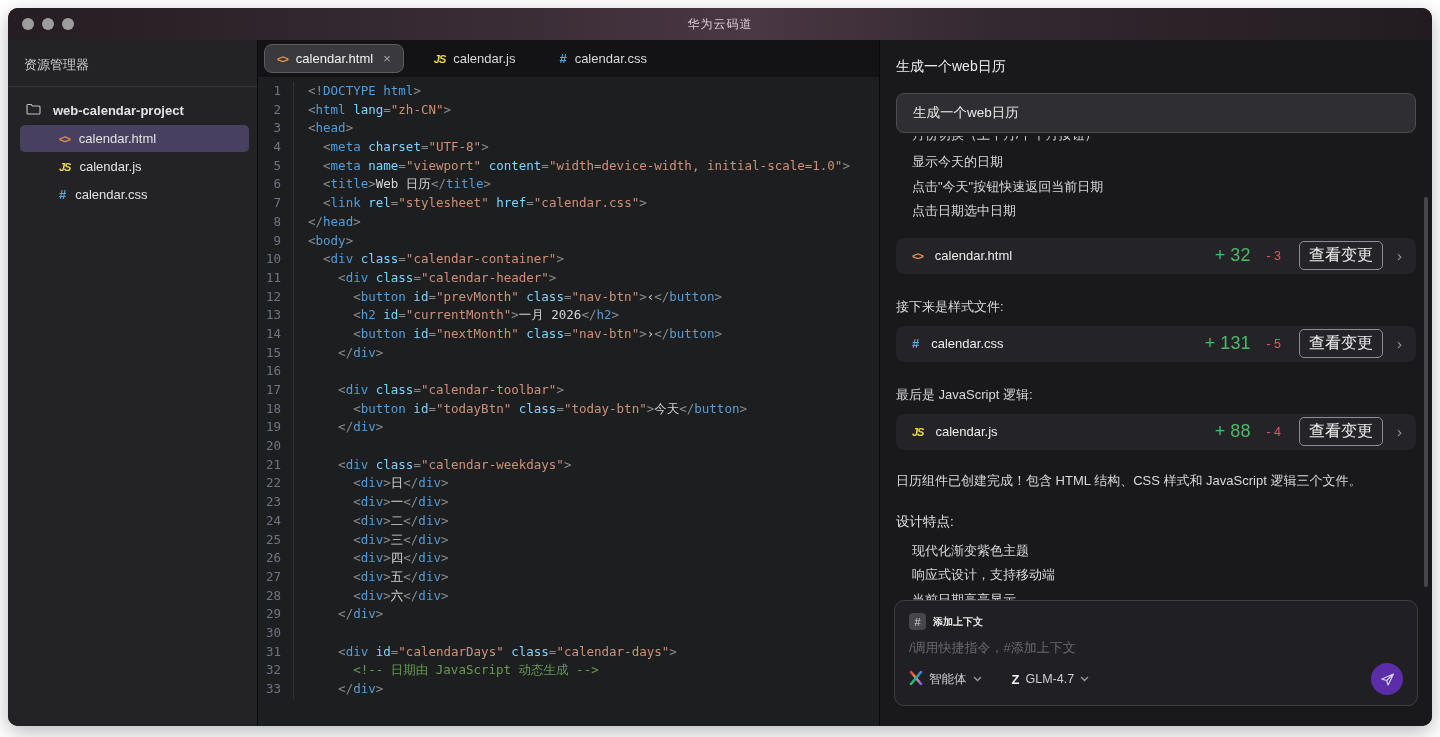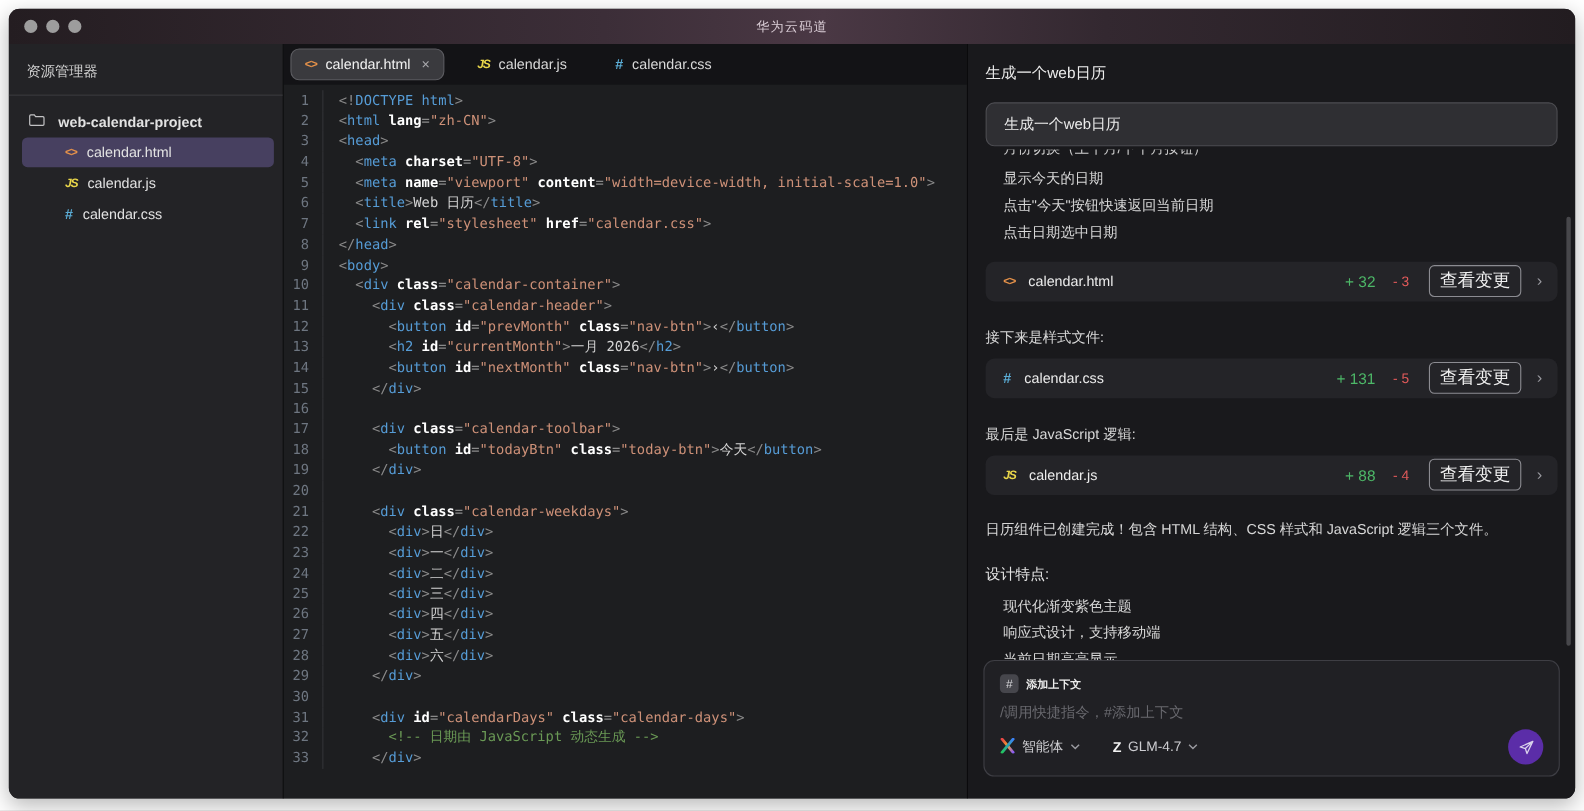--- a/index.html
+++ b/index.html
@@ -31,36 +31,36 @@
   
   .editor { width:622px; flex:none; display:flex; flex-direction:column; background:#1d1e20; border-right:1px solid #0a0a0c; }
   .tabbar { height:37px; background:#131316; display:flex; align-items:center; flex:none; }
   .tab { display:flex; align-items:center; gap:8px; font-size:13px; color:#d9d9d9; padding:0 22px; cursor:pointer; height:100%; }
   .tab.active { height:29px; margin-left:6px; padding:0 12px; background:#3a3a3e; border:1px solid #5c5c61; border-radius:8px; color:#f2f2f2; }
   .tab-close { color:#a9a9ad; font-size:13px; margin-left:2px; cursor:pointer; }
   .code { flex:1; overflow:hidden; padding-top:5px; font-family:"DejaVu Sans Mono","Liberation Mono",monospace; font-size:12.5px; }
   .code-line { display:flex; line-height:18.7px; height:18.7px; }
   .ln { width:36px; flex:none; text-align:right; color:#6e7681; padding-right:12px; border-right:1px solid #333337; }
   .code-content { white-space:pre; padding-left:14px; }
-  .tok-tag { color:#569cd6; } .tok-attr { color:#ffffff;font-weight:bold; } .tok-str { color:#ce9178; }
+  .tok-tag { color:#569cd6; } .tok-attr { color:#7dd3fc; } .tok-str { color:#ce9178; }
   .tok-txt { color:#d4d4d4; } .tok-pun { color:#8a8a8a; } .tok-cmt { color:#6a9955; }
 
   
   .chat { flex:1; background:#19191c; display:flex; flex-direction:column; position:relative; }
   .chat-scroll { padding:18px 16px 0; flex:1; overflow:hidden; }
   .q-title { color:#ececec; font-size:14px; }
   .bubble { margin-top:17px; background:#2f2f33; border:1px solid #4c4c51; border-radius:8px; padding:10px 16px;
             color:#ececec; font-size:13.5px; }
   .clipped { height:9px; overflow:hidden; margin:3px 0 5px; }
   .clipped span { display:block; margin-top:-11px; color:#cfcfcf; font-size:13px; line-height:20px; padding-left:16px; }
   .plain-list div { color:#d8d8d8; font-size:13px; line-height:24.5px; padding-left:16px; }
   .file-card { margin-top:14px; height:36px; background:#242428; border-radius:8px; display:flex; align-items:center;
                padding:0 10px 0 16px; gap:10px; cursor:pointer; }
   .file-card .name { color:#ececec; font-size:13px; flex:1; margin-left:2px; }
-  .added { color:#4db868; font-size:14px; } .removed { color:#e25a5a; font-size:12.5px; margin-left:6px; }
+  .added { color:#4db868; font-size:18px; } .removed { color:#e25a5a; font-size:12.5px; margin-left:6px; }
   .view-btn { margin-left:8px; border:1px solid #8c8c92; border-radius:5px; background:transparent; color:#f0f0f0;
               font-size:16px; padding:3px 9px; cursor:pointer; font-family:inherit; }
   .card-chev { color:#9a9aa0; font-size:15px; padding:0 4px; cursor:pointer; }
   .intro { margin-top:24px; color:#d8d8d8; font-size:13px; }
   .completion { margin-top:21px; color:#d8d8d8; font-size:13px; line-height:20px; }
   .design-title { margin-top:22px; color:#e4e4e4; font-size:13.5px; }
   .design-list { margin-top:8px; }
 
   
   .composer { margin:0 14px 20px; flex:none; height:106px; background:#202024; border:1px solid #3e3e44; border-radius:10px;

